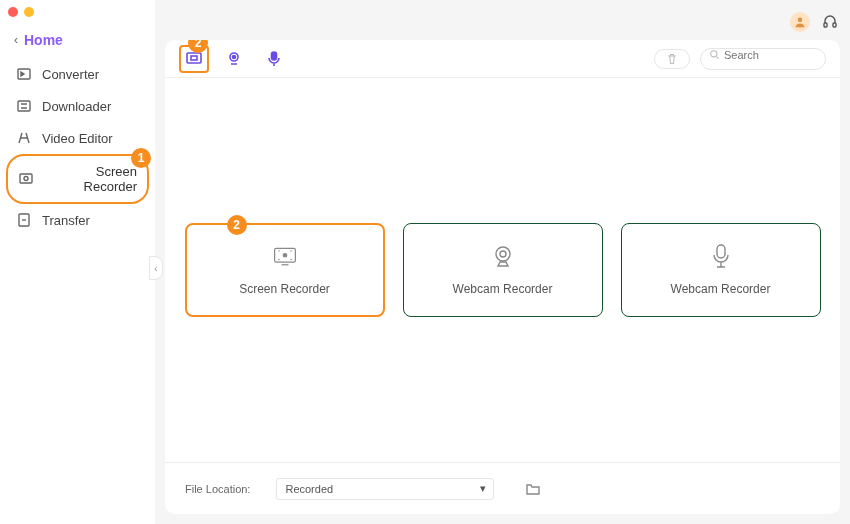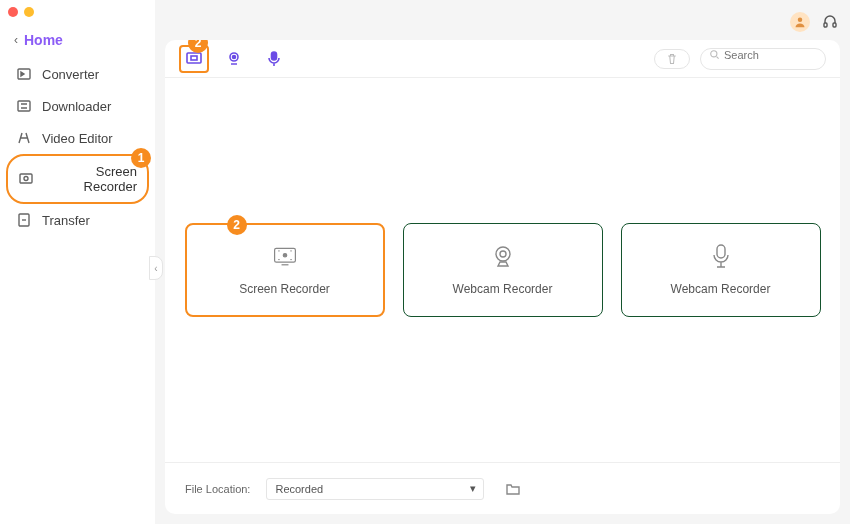--- a/index.html
+++ b/index.html
@@ -39,21 +39,21 @@
 .search-pill input { border: none; outline: none; font-size: 11px; flex: 1; color: #666; background: transparent; }
 .search-pill .sicon { color: #bbb; font-size: 11px; }
 
 .cards { flex: 1; display: flex; align-items: center; justify-content: center; gap: 18px; padding: 0 14px; }
 .card { width: 200px; height: 94px; border: 1px solid #14532d; border-radius: 8px; display: flex; flex-direction: column; align-items: center; justify-content: center; gap: 12px; cursor: pointer; position: relative; }
 .card.active { border: 2px solid #f78c1f; }
 .card .cicon { width: 26px; height: 26px; display: flex; align-items: center; justify-content: center; color: #888; }
 .card .clabel { font-size: 12px; color: #555; }
 .badge-2b { top: -10px; left: 40px; }
 
-.footer { height: 52px; border-top: 1px solid #eee; display: flex; align-items: center; padding: 0 20px; gap: 16px; }
+.footer { height: 52px; border-top: 1px solid #eee; display: flex; align-items: center; padding: 0 20px; gap: 26px; }
 .footer .flabel { font-size: 11px; color: #666; }
 .dropdown { width: 218px; height: 22px; border: 1px solid #e5e5e5; border-radius: 3px; display: flex; align-items: center; justify-content: space-between; padding: 0 8px; font-size: 11px; color: #555; cursor: pointer; }
 .folder-btn { width: 18px; height: 18px; display: flex; align-items: center; justify-content: center; color: #888; cursor: pointer; margin-left: 4px; }
 
 svg { display: block; }
 </style>
 </head>
 <body>
 
 <div class="sidebar">

